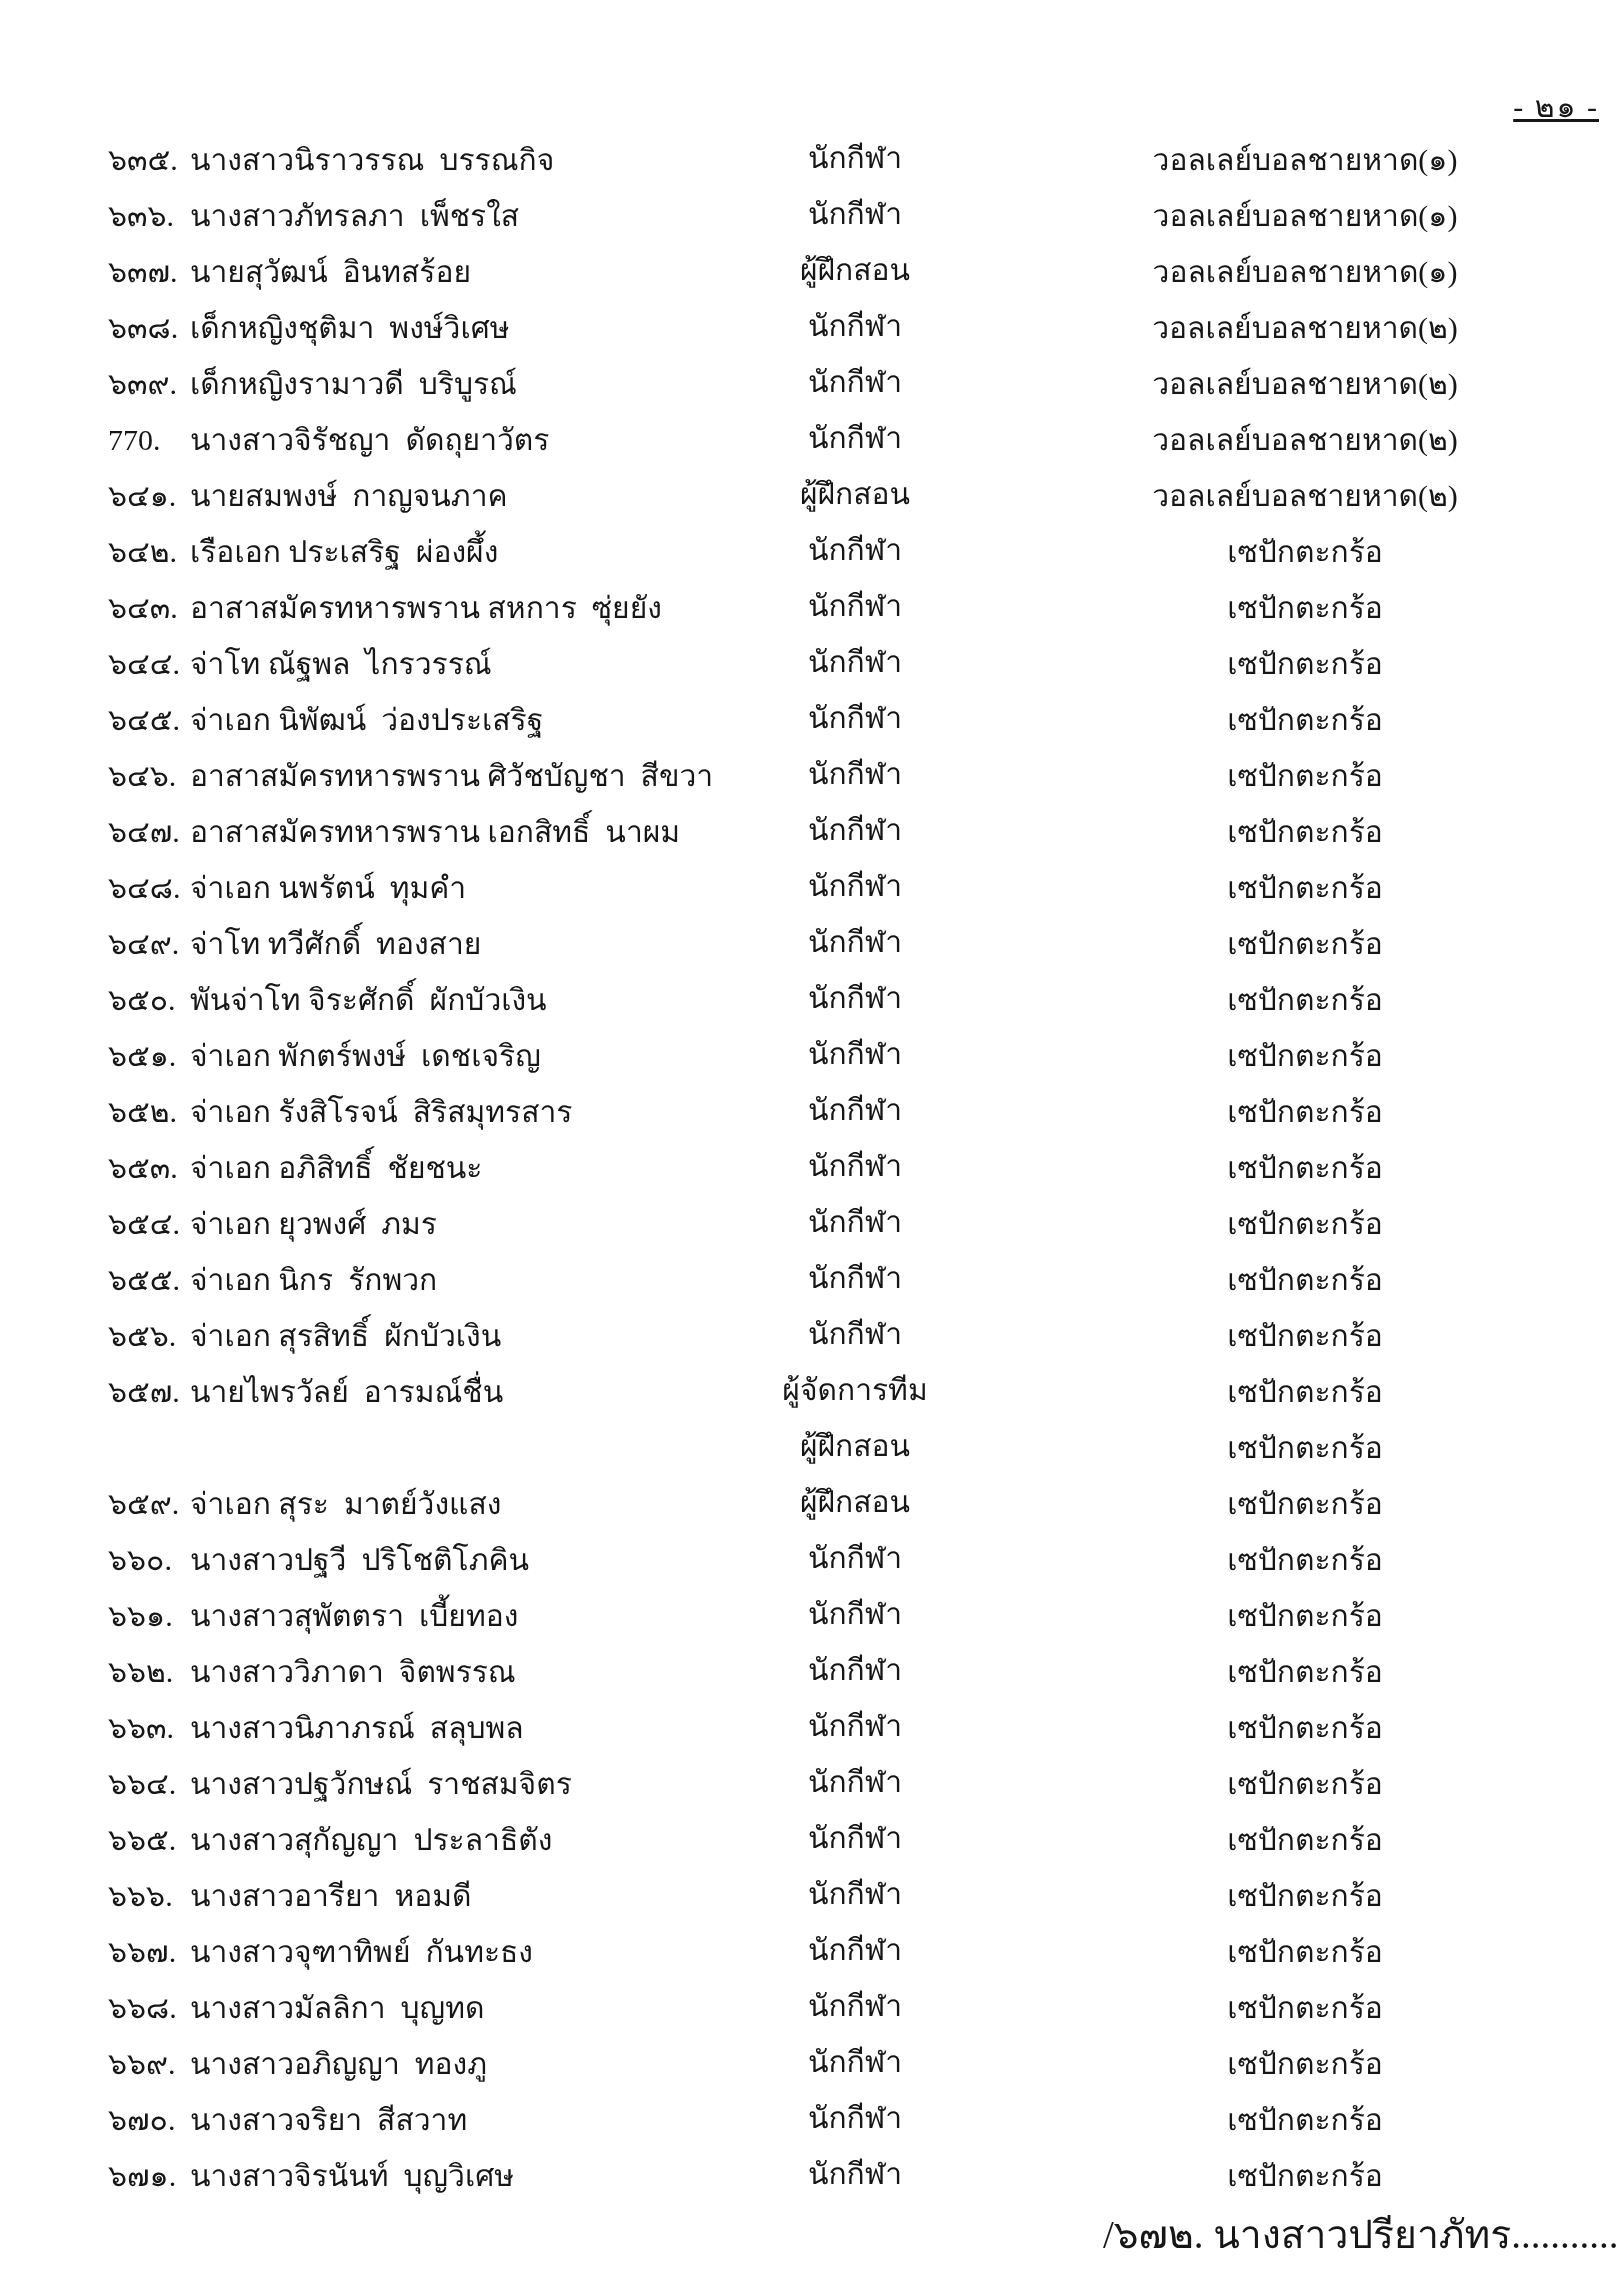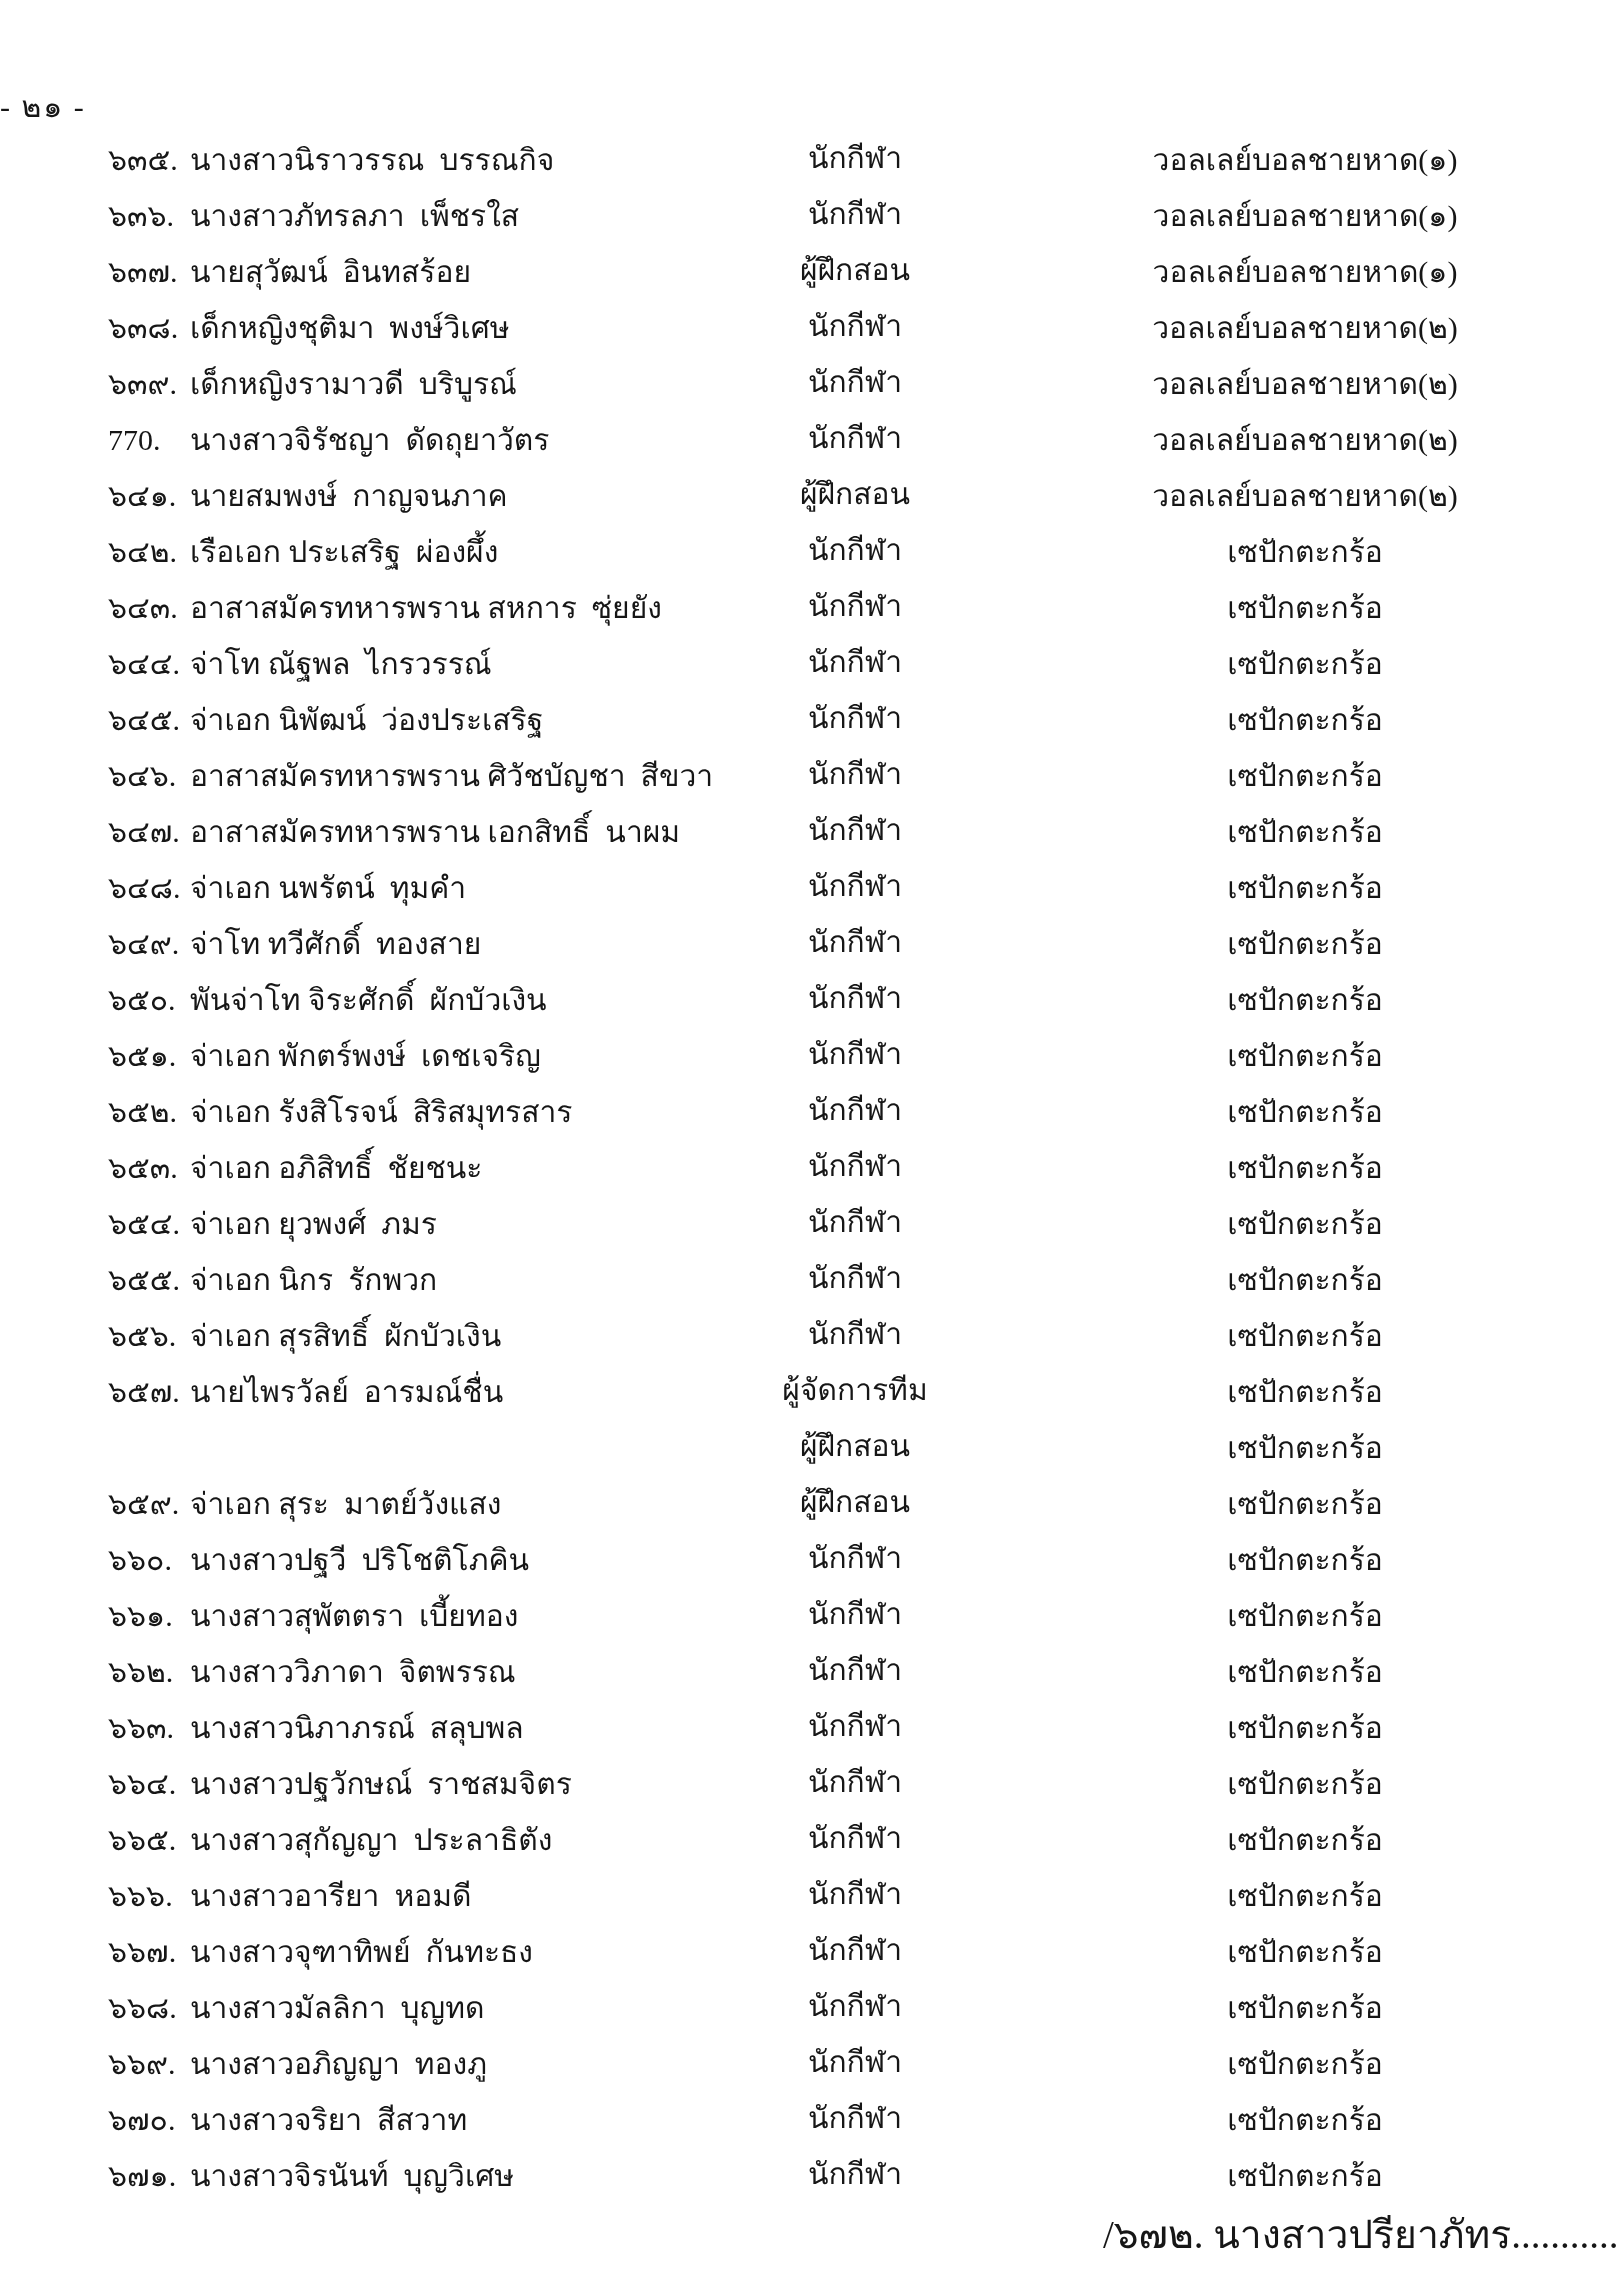--- a/index.html
+++ b/index.html
@@ -10,25 +10,26 @@
     background: #ffffff;
     color: #161616;
     font-family: "Liberation Serif", "DejaVu Serif", serif;
     overflow: hidden;
   }
   .page-number {
     position: absolute;
     top: 84px;
     left: 0;
     width: 1599px;
-    text-align: left;
+    text-align: right;
     font-size: 30px;
     line-height: 46px;
     letter-spacing: 2px;
     white-space: pre;
+    text-decoration: underline;
   }
   .roster {
     position: absolute;
     top: 132px;
     left: 0;
     width: 1618px;
   }
   .row {
     position: relative;
     height: 56px;

